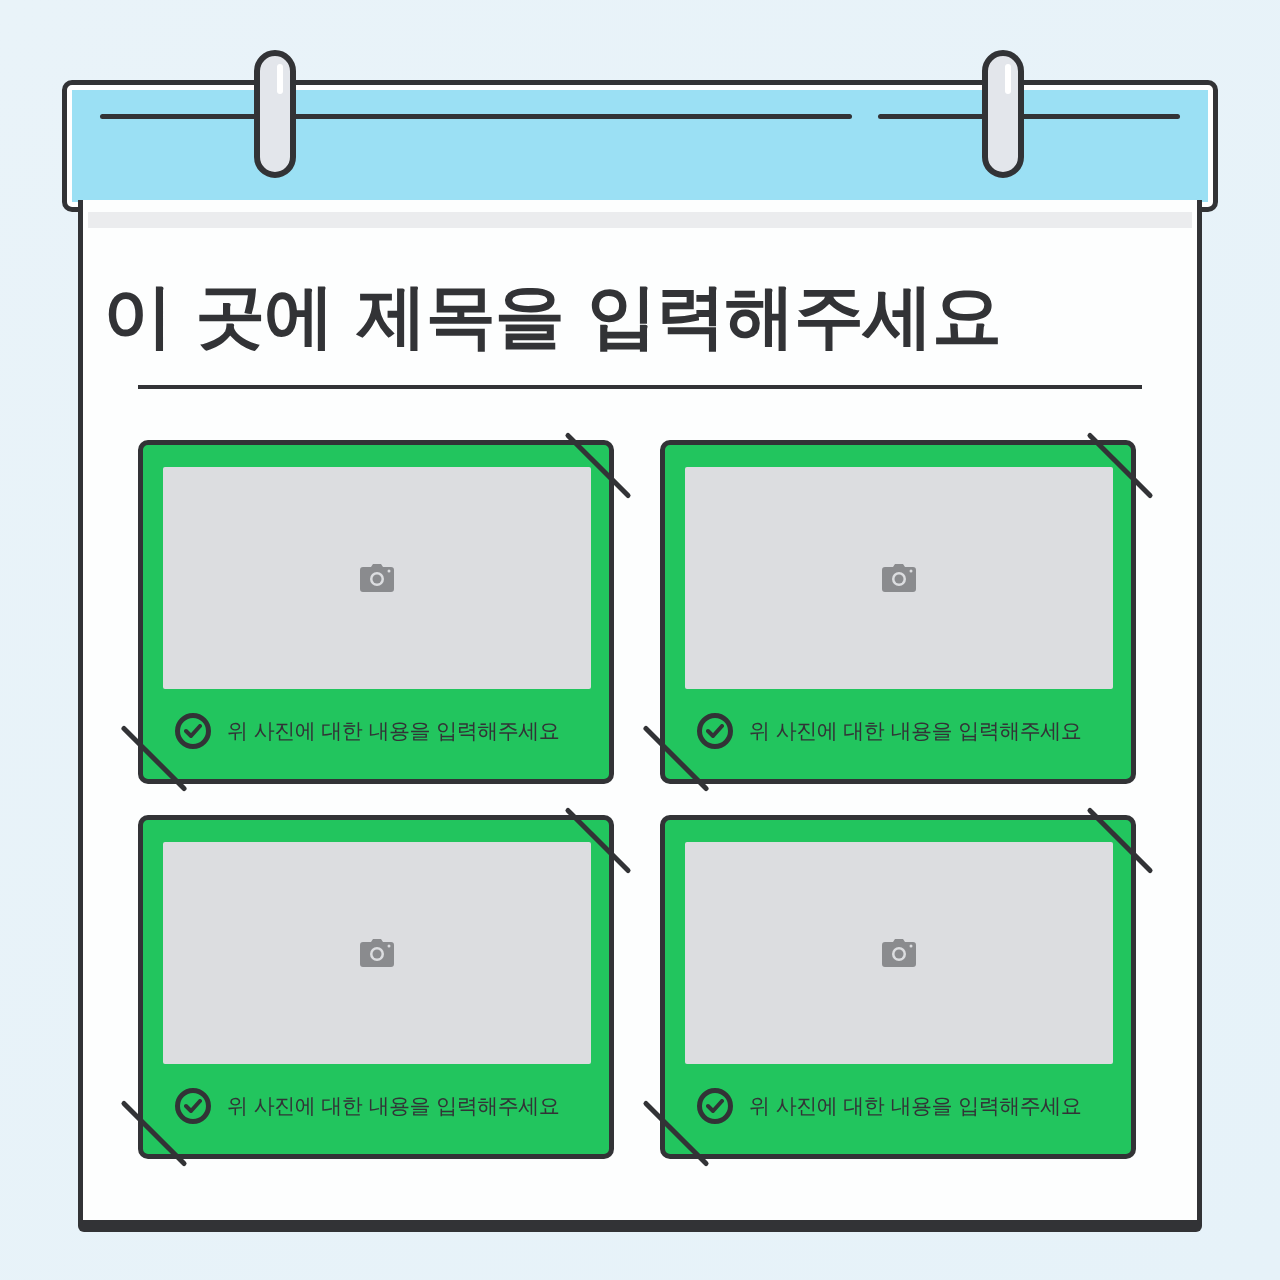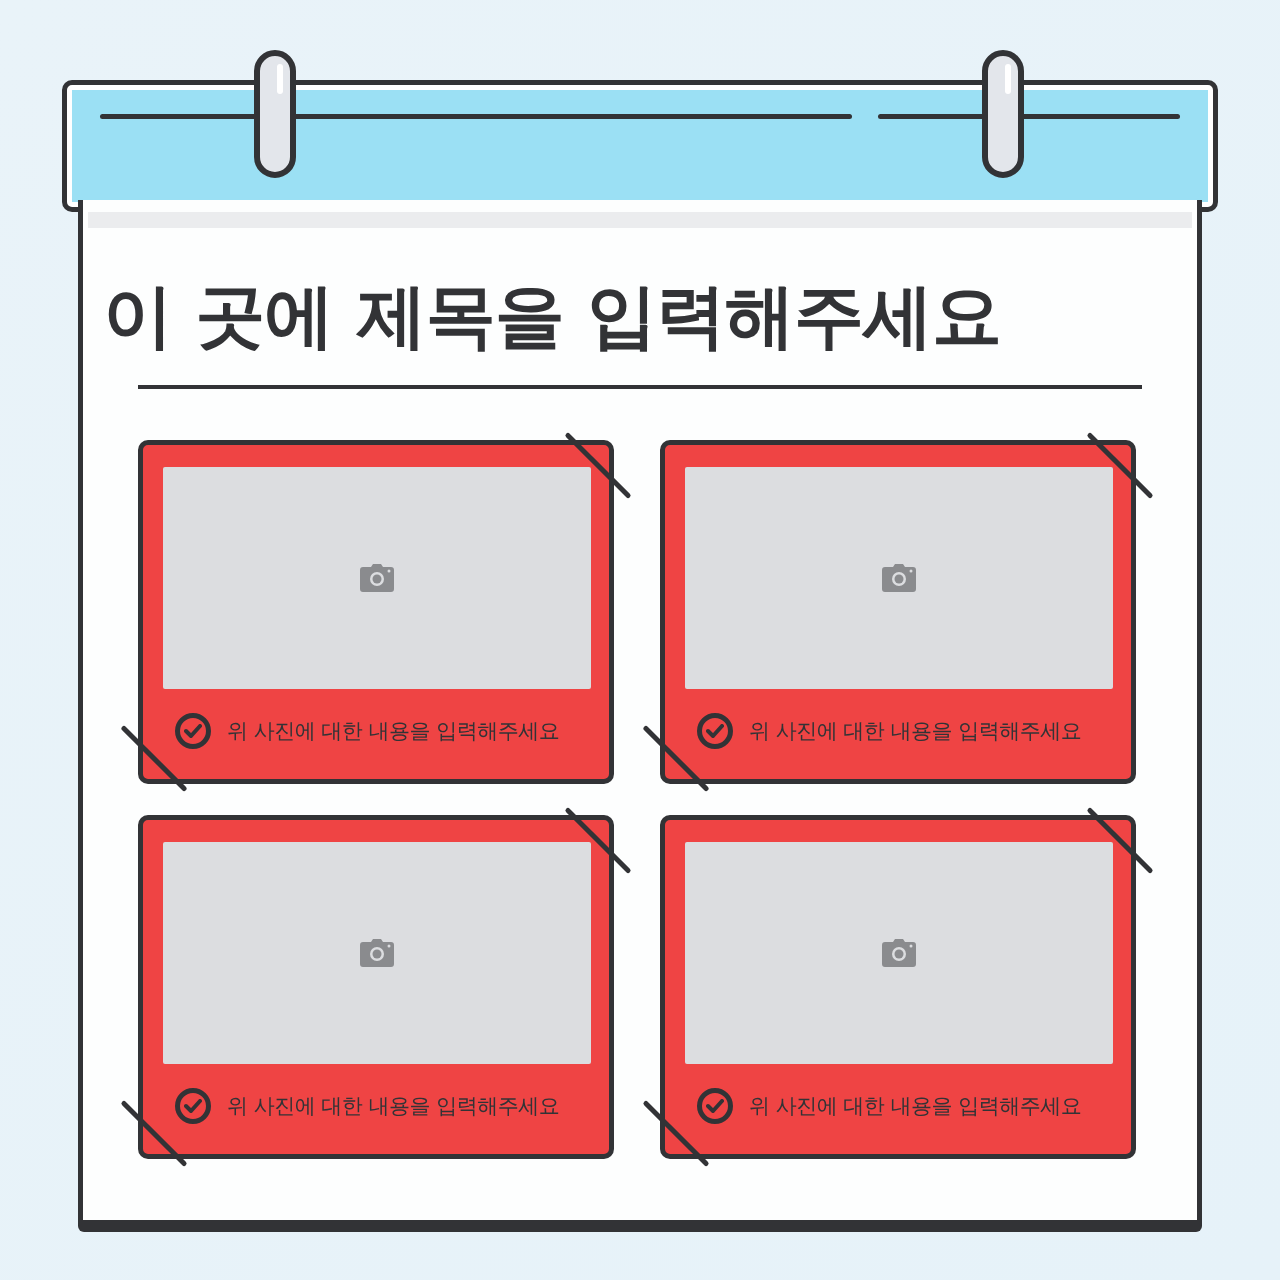--- a/index.html
+++ b/index.html
@@ -57,21 +57,21 @@
       font-size: 70px; font-weight: bold; color: #323336;
       letter-spacing: -1px;
     }
     .divider {
       position: absolute; left: 138px; top: 385px;
       width: 1004px; height: 4px; background: #323336;
     }
     .card {
       position: absolute;
       width: 476px; height: 344px;
-      background: #ef4444;
+      background: #22c55e;
       border: 5px solid #323336;
       border-radius: 10px;
     }
     .photo {
       position: absolute; left: 20px; top: 22px;
       width: 428px; height: 222px;
       background: #dcdde0;
       border-radius: 2px;
       display: flex; align-items: center; justify-content: center;
     }

